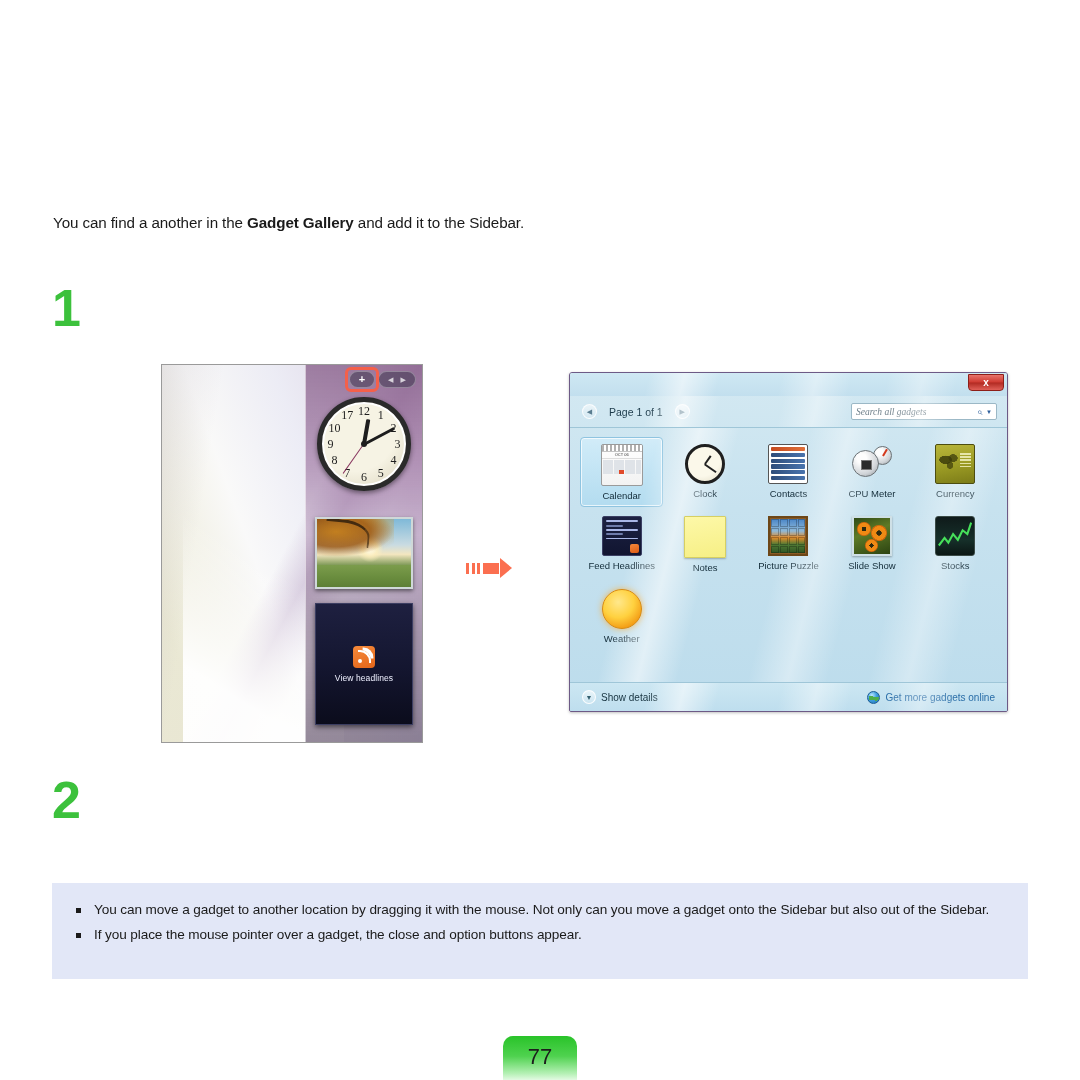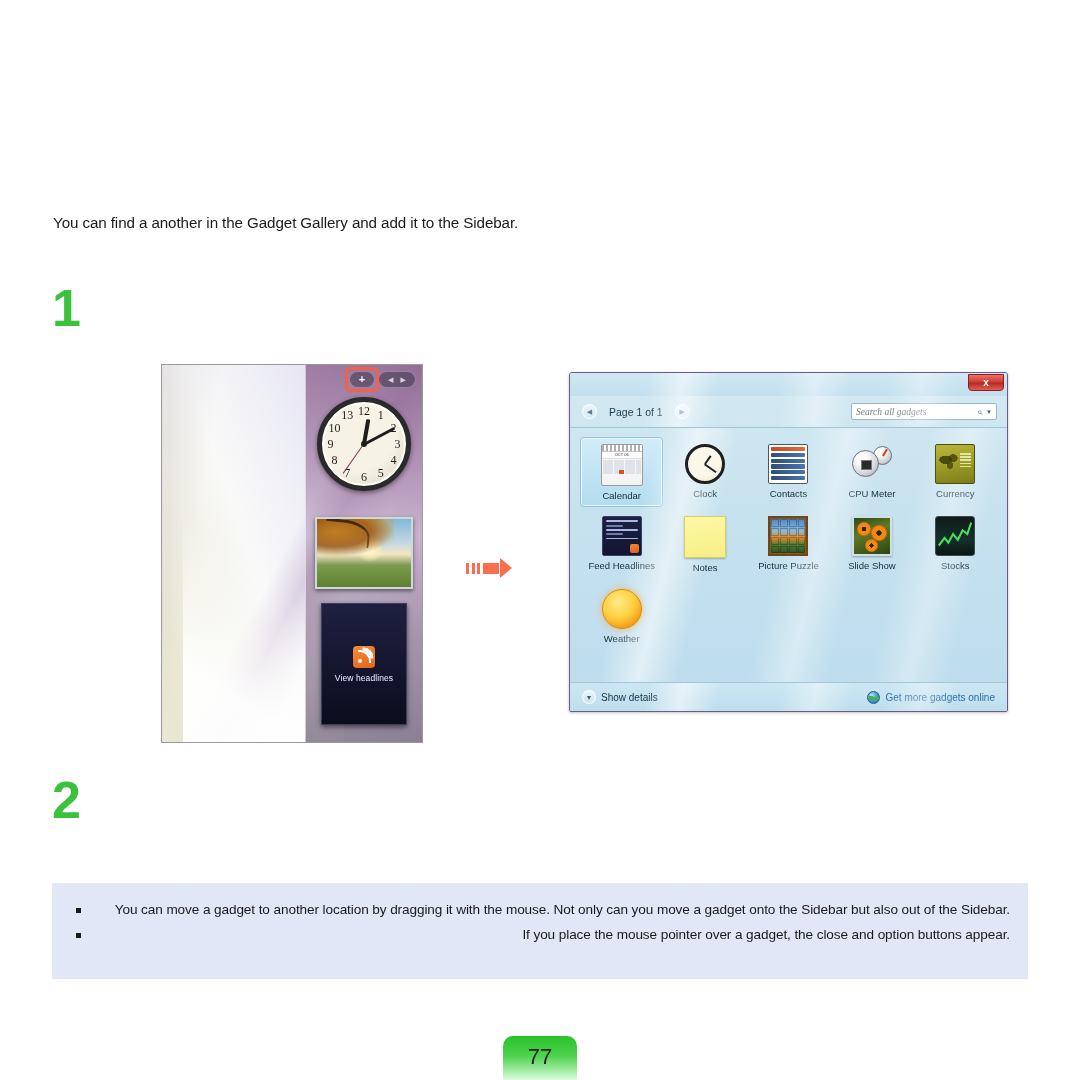--- a/index.html
+++ b/index.html
@@ -44,21 +44,21 @@
 
   
   .intro {
     position: absolute;
     left: 53px;
     top: 214px;
     font-size: 15.2px;
     color: #1a1a1a;
     letter-spacing: -0.1px;
   }
-  .intro b { font-weight: normal; text-align: right; }
+  .intro b { font-weight: bold; text-align: right; }
 
   
   .step {
     position: absolute;
     display: flex;
     align-items: flex-start;
   }
   .step-num {
     font-size: 52px;
     font-weight: bold;
@@ -234,21 +234,21 @@
     width: 100%; height: 32%;
     background: linear-gradient(180deg, #7c9c4c 0%, #6a8d3e 55%, #5d7f36 100%);
   }
 
   
   .g-feed {
     position: absolute;
     left: 50%;
     transform: translateX(-50%);
     top: 238px;
-    width: 86px; height: 122px;
+    width: 98px; height: 122px;
     background: linear-gradient(180deg, #1e2040 0%, #141630 52%, #0b0c1c 100%);
     border: 1px solid #3c3e62;
     box-sizing: border-box;
     box-shadow: 0 2px 5px rgba(0,0,0,0.55);
     display: flex;
     flex-direction: column;
     align-items: center;
     justify-content: center;
     gap: 5px;
   }
@@ -753,21 +753,20 @@
   .note-label {
     font-size: 14px;
     font-weight: bold;
     color: #4f7fd4;
   }
   .note-list {
     margin: 3px 0 0 0;
     padding: 0;
     list-style: none;
     flex: 1;
-    text-align: right;
   }
   .note-list li {
     position: relative;
     padding-left: 20px;
     font-size: 13.6px;
     color: #1a1a1a;
     line-height: 1.52;
     margin-bottom: 4px;
     letter-spacing: -0.1px;
   }
@@ -838,21 +837,21 @@
         <div class="clock-num" style="left:70%;top:16%">1</div>
         <div class="clock-num" style="left:85%;top:31%">2</div>
         <div class="clock-num" style="left:90%;top:50%">3</div>
         <div class="clock-num" style="left:85%;top:69%">4</div>
         <div class="clock-num" style="left:70%;top:84%">5</div>
         <div class="clock-num" style="left:50%;top:89%">6</div>
         <div class="clock-num" style="left:30%;top:84%">7</div>
         <div class="clock-num" style="left:15%;top:69%">8</div>
         <div class="clock-num" style="left:10%;top:50%">9</div>
         <div class="clock-num" style="left:15%;top:31%">10</div>
-        <div class="clock-num" style="left:30%;top:16%">13</div>
+        <div class="clock-num" style="left:30%;top:16%">17</div>
         <div class="hand hour"></div>
         <div class="hand min"></div>
         <div class="hand sec"></div>
         <div class="clock-pin"></div>
       </div>
 
       <div class="g-slide">
         <div class="slide-ground"></div>
         <div class="slide-sun"></div>
         <div class="slide-foliage"></div>

